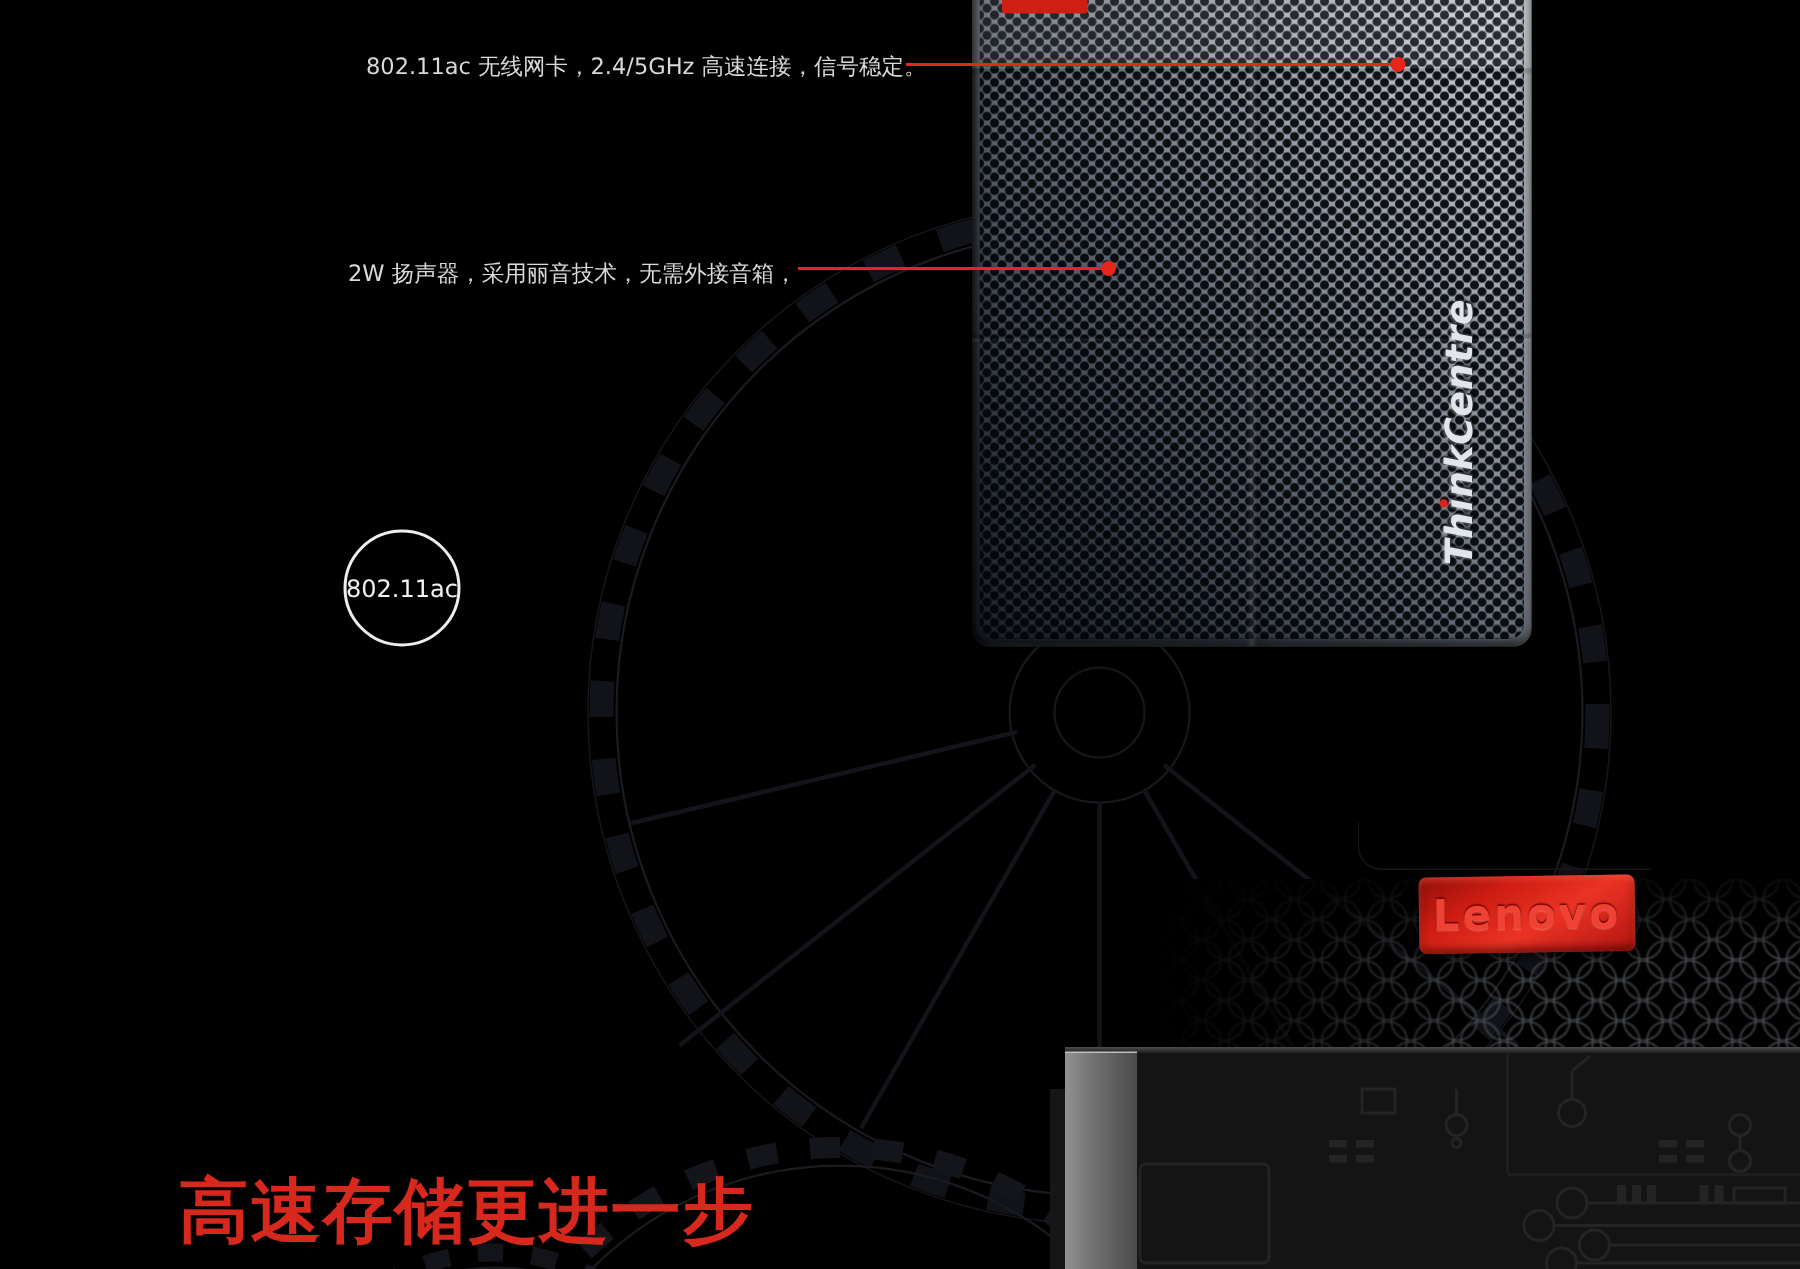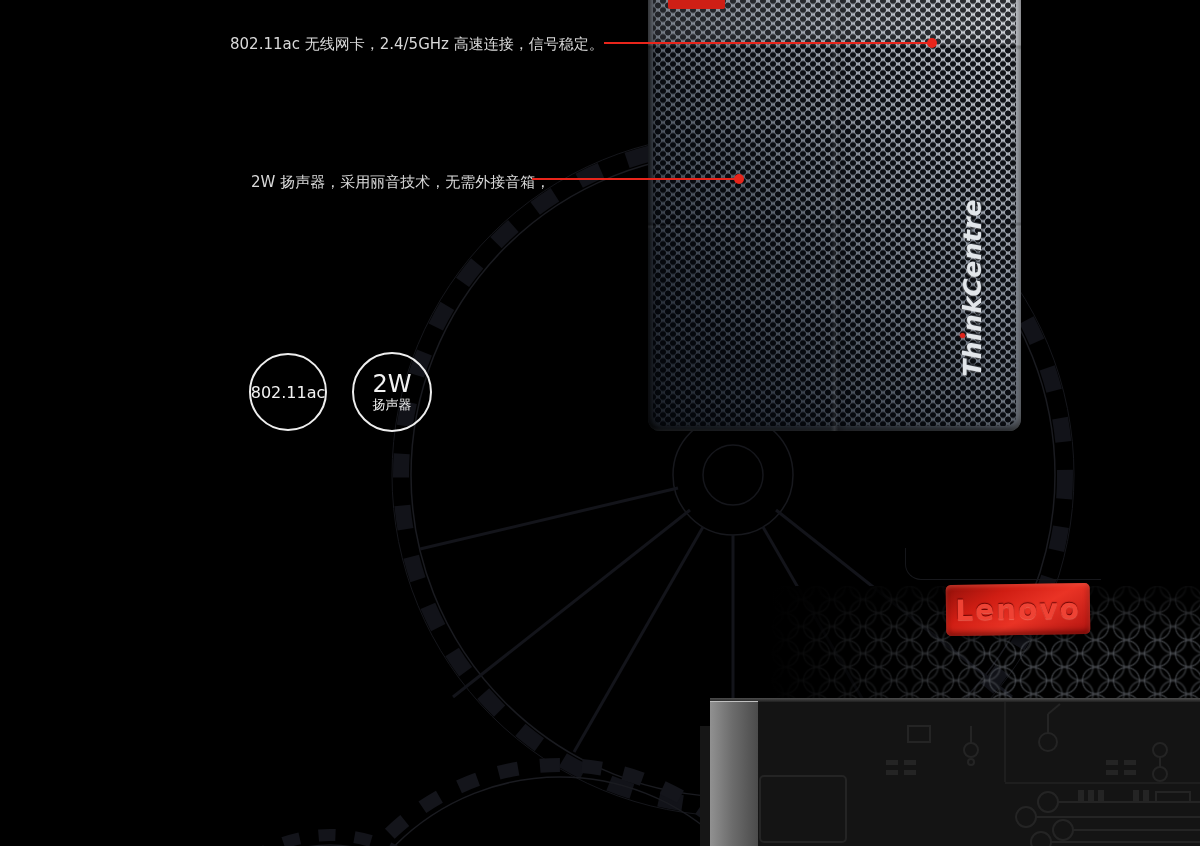--- a/index.html
+++ b/index.html
@@ -46,35 +46,35 @@
     font-style:italic;
   }
   .tc-i{position:relative;font-style:italic;}
   .tc-i .tc-dot{
     position:absolute;left:50%;top:2px;transform:translateX(-40%);
     width:5px;height:5px;border-radius:50%;background:#e2231a;
     box-shadow:0 0 2px rgba(226,35,26,.8);
   }
   
   .note{position:absolute;color:#d9d9d9;font-size:15px;z-index:6;}
-  .wifi-note{left:230px;top:35px;}
-  .speaker-note{left:232px;top:167px;line-height:31px;margin-left:19px;}
+  .wifi-note{left:244px;top:35px;}
+  .speaker-note{left:232px;top:167px;line-height:31px;}
   .connector{position:absolute;height:2px;background:#e8251b;z-index:6;}
   .connector-dot{position:absolute;width:10px;height:10px;border-radius:50%;background:#e8251b;z-index:6;}
   .conn1{left:604px;top:42px;width:328px;}
   .conn1-dot{left:927px;top:38px;}
   .conn2{left:532px;top:178px;width:207px;}
   .conn2-dot{left:734px;top:174px;}
   
   .spec-badge{
     position:absolute;border:2px solid #eeeeee;border-radius:50%;z-index:6;
     display:flex;flex-direction:column;align-items:center;justify-content:center;
     color:#f2f2f2;background:transparent;
   }
-  .badge-wifi{left:249px;top:353px;width:74px;height:74px;font-size:16px;}
+  .badge-wifi{left:229px;top:353px;width:74px;height:74px;font-size:16px;}
   .badge-spk{left:352px;top:352px;width:76px;height:76px;}
   .badge-spk .big{font-size:24px;line-height:26px;}
   .badge-spk .small{font-size:13px;line-height:16px;}
   
   .panel-edge{
     position:absolute;left:905px;top:548px;width:195px;height:31px;z-index:2;
     border-left:1px solid #15161a;border-bottom:1px solid #17181c;border-bottom-left-radius:16px;
   }
   .hex-rings{
     position:absolute;left:770px;top:586px;width:430px;height:114px;z-index:2;
@@ -220,19 +220,16 @@
 
   <div class="note speaker-note">
     <div>2W 扬声器，采用丽音技术，无需外接音箱，</div>
   </div>
   <div class="connector conn2"></div>
   <div class="connector-dot conn2-dot"></div>
 
   <div class="spec-badge badge-wifi">
     <span>802.11ac</span>
   </div>
-  <div class="spec-badge badge-spk">
-    <span class="big">2W</span>
-    <span class="small">扬声器</span>
-  </div>
-
+
+  <div class="storage-heading">高速存储更进一步</div>
 
 </div>
 
 </body></html>

